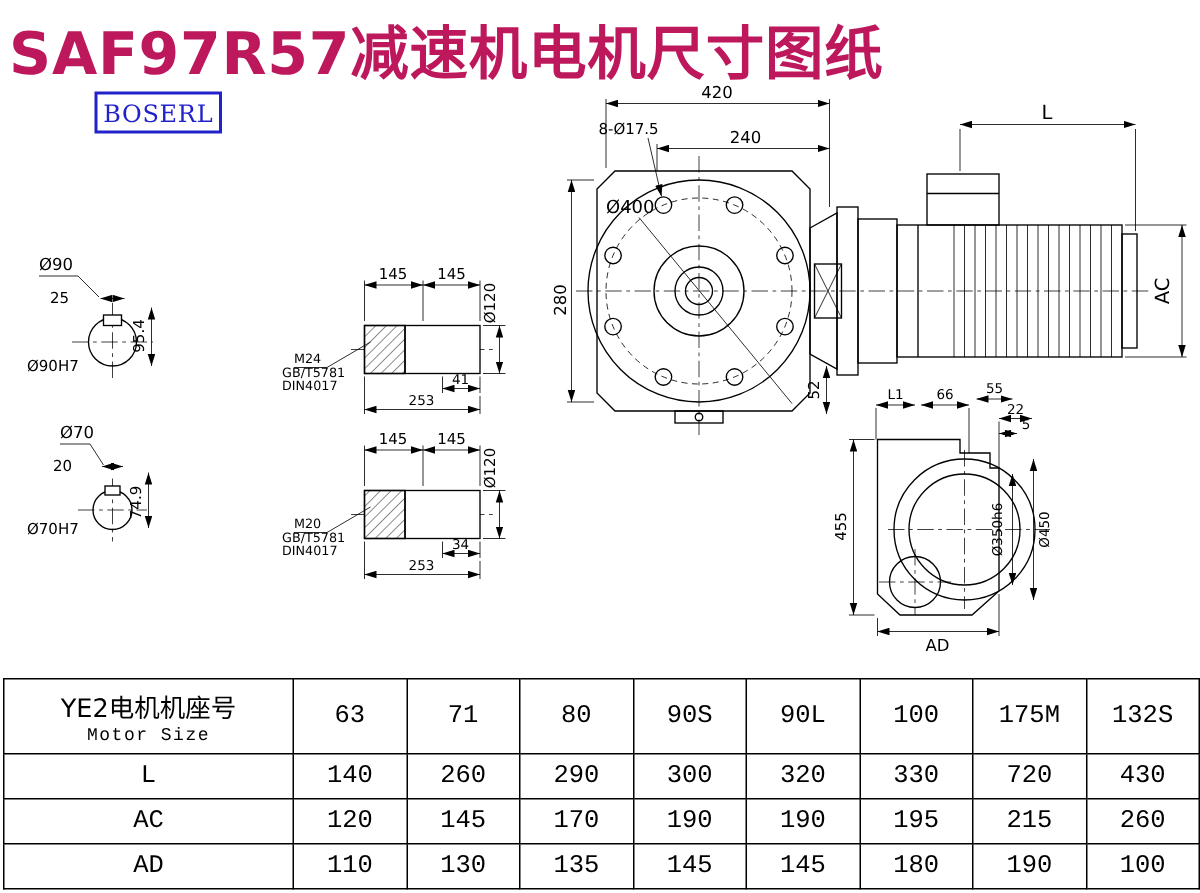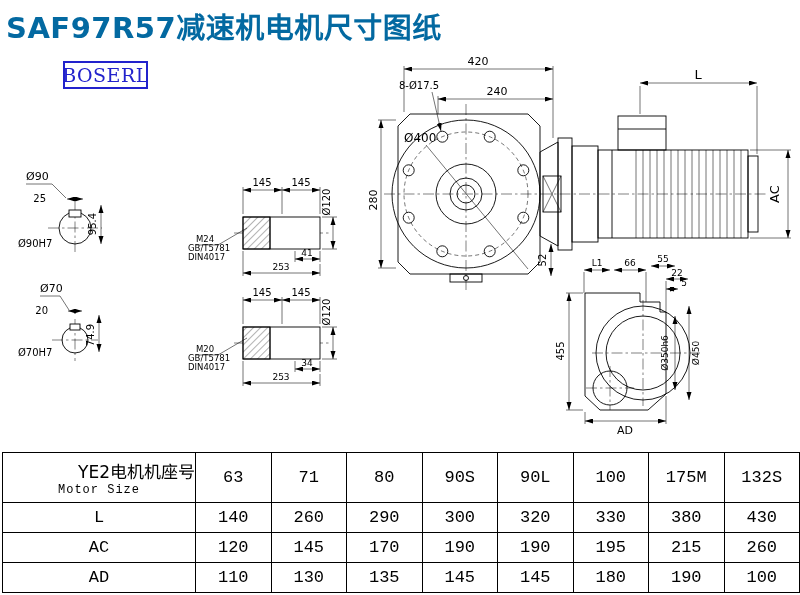--- a/index.html
+++ b/index.html
@@ -1,41 +1,41 @@
 <!DOCTYPE html>
 <html lang="zh-CN"><head>
 <meta charset="utf-8">
 <style>
   * { margin:0; padding:0; box-sizing:border-box; }
   html,body { width:800px; height:595px; }
   body { background:#fff; position:relative; overflow:hidden; font-family:"DejaVu Sans",sans-serif; }
-  .page-title { position:absolute; left:6px; top:4px; font-size:29px; font-weight:700; color:#0369a1; letter-spacing:0.5px; }
+  .page-title { position:absolute; left:6px; top:4px; font-size:39px; font-weight:700; color:#be185d; letter-spacing:0.5px; }
   .logo-box { position:absolute; left:63px; top:61px; width:85px; height:28px; border:2px solid #2222cc; color:#2222cc;
               display:flex; align-items:center; justify-content:center;
-              font-family:"DejaVu Serif",serif; font-size:19px; letter-spacing:0.5px; }
+              font-family:"DejaVu Serif",serif; font-size:16px; letter-spacing:0.5px; }
   .drawing { position:absolute; left:0; top:50px; }
   .drawing text { fill:#000; stroke:none; font-family:"DejaVu Sans",sans-serif; }
   .t8  { font-size:8.5px; }
   .t9  { font-size:9px; }
   .t10 { font-size:10px; }
   .t11 { font-size:11px; }
   .t12 { font-size:12px; }
   .t13 { font-size:13px; }
   .ln  { stroke:#000; fill:none; stroke-width:0.9; }
   .dim { stroke:#000; fill:none; stroke-width:0.55; }
   .cl  { stroke:#000; fill:none; stroke-width:0.5; stroke-dasharray:11 3 2.5 3; }
   .dash{ stroke:#000; fill:none; stroke-width:0.55; stroke-dasharray:4 3; }
   .wfill { fill:#fff; stroke:#000; stroke-width:0.9; }
   .dim-table { position:absolute; left:2px; top:452px; width:797px; border-collapse:collapse; table-layout:fixed; }
   .dim-table td { border:1px solid #000; text-align:center; vertical-align:middle; padding:0;
                   font-family:"Liberation Mono",monospace; font-size:17px; color:#000; }
   .dim-table tr { height:30px; }
   .dim-table tr.hdr { height:50px; }
   .c0 { width:193px; } .cn8 { width:75.5px; }
-  .cn { font-family:"DejaVu Sans",sans-serif; font-size:17px;text-align:right; }
+  .cn { font-family:"DejaVu Sans",sans-serif; font-size:17px; }
   .en { font-family:"Liberation Mono",monospace; font-size:12px; letter-spacing:1px; }
 </style>
 </head>
 <body>
 
 <div class="page-title">SAF97R57减速机电机尺寸图纸</div>
 <div class="logo-box" style="border-color: rgb(34, 34, 204); color: rgb(34, 34, 204);">
   <span>BOSERL</span>
 </div>
 
@@ -278,21 +278,21 @@
       <td>132S</td>
     </tr>
     <tr>
       <td>L</td>
       <td>140</td>
       <td>260</td>
       <td>290</td>
       <td>300</td>
       <td>320</td>
       <td>330</td>
-      <td>380</td>
+      <td>720</td>
       <td>430</td>
     </tr>
     <tr>
       <td>AC</td>
       <td>120</td>
       <td>145</td>
       <td>170</td>
       <td>190</td>
       <td>190</td>
       <td>195</td>

